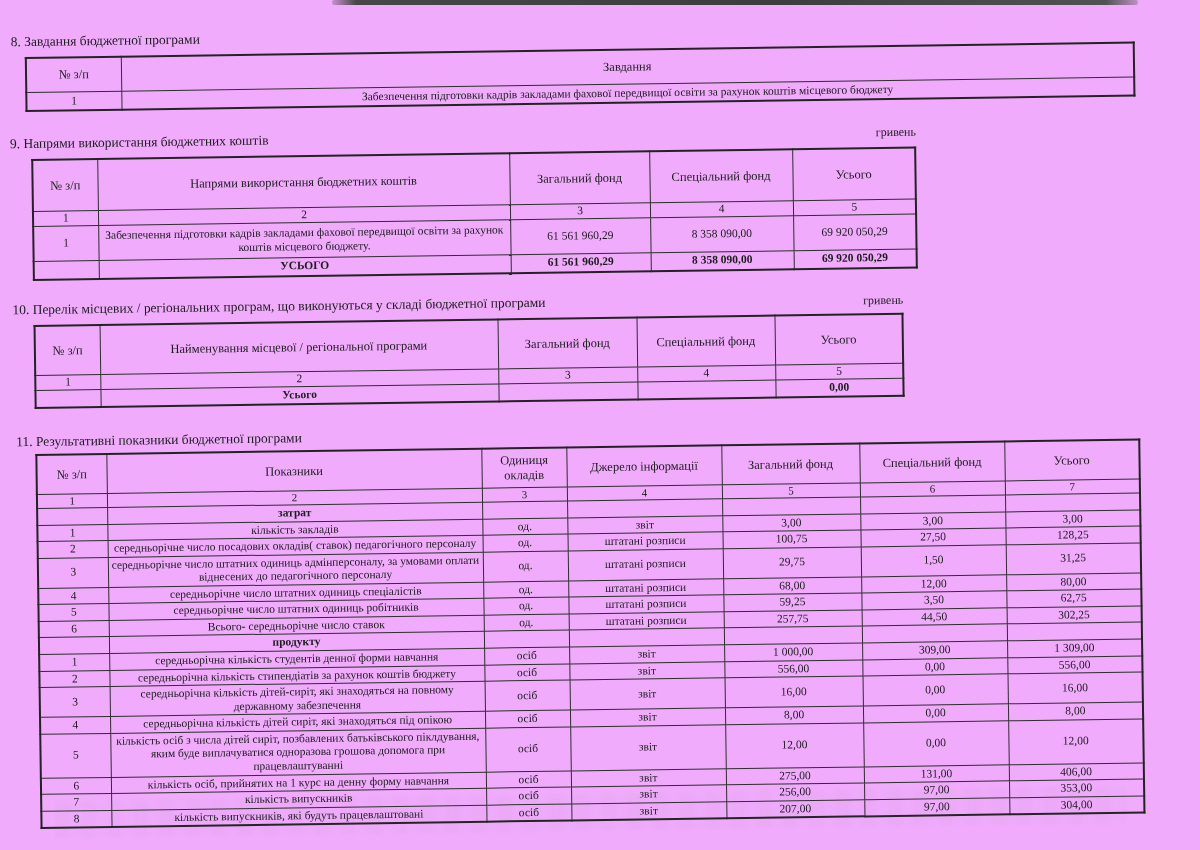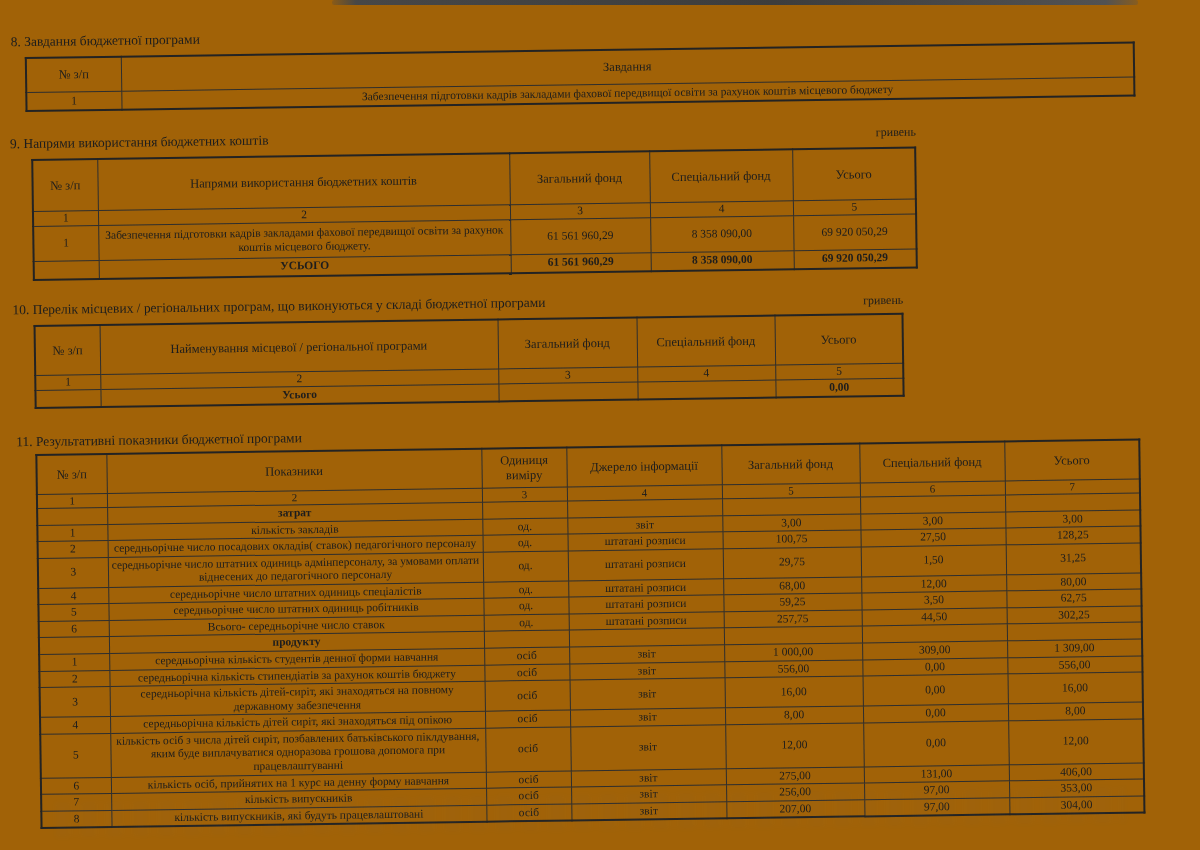--- a/index.html
+++ b/index.html
@@ -1,16 +1,16 @@
 <!DOCTYPE html>
 <html><head>
 <meta charset="utf-8">
 <style>
   html,body { margin:0; padding:0; background:#ffffff; }
-  .page { position:relative; width:1200px; height:850px; background:#a16207;
+  .page { position:relative; width:1200px; height:850px; background:#f0abfc;
           font-family:"Liberation Serif", serif; color:#1d1d1d; overflow:hidden; }
   .sheet { position:absolute; left:0; top:0; width:1200px; height:850px;
            transform:rotate(-0.8deg); transform-origin:30px 430px; }
   .top-artifact { position:absolute; left:332px; top:0; width:806px; height:5px;
            background:linear-gradient(90deg, rgba(70,70,70,.25) 0%, #474747 3%, #3d3d3d 55%, #525252 96%, rgba(80,80,80,.3) 100%);
            border-radius:2px; }
   .title { position:absolute; font-size:13.5px; white-space:nowrap; }
   .cur { position:absolute; font-size:12px; text-align:right; }
   table.doc { position:absolute; border-collapse:collapse; table-layout:fixed; }
   table.doc td { border:1px solid #2e2e2e; text-align:center; vertical-align:middle;
@@ -160,21 +160,21 @@
           <col style="width:85px">
           <col style="width:155px">
           <col style="width:138px">
           <col style="width:145px">
           <col>
         </colgroup>
       <tbody>
         <tr class="head">
           <td>№ з/п</td>
           <td>Показники</td>
-          <td>Одиниця виміру</td>
+          <td>Одиниця окладів</td>
           <td>Джерело інформації</td>
           <td>Загальний фонд</td>
           <td>Спеціальний фонд</td>
           <td>Усього</td>
         </tr>
         <tr class="thin">
           <td>1</td>
           <td>2</td>
           <td>3</td>
           <td>4</td>

